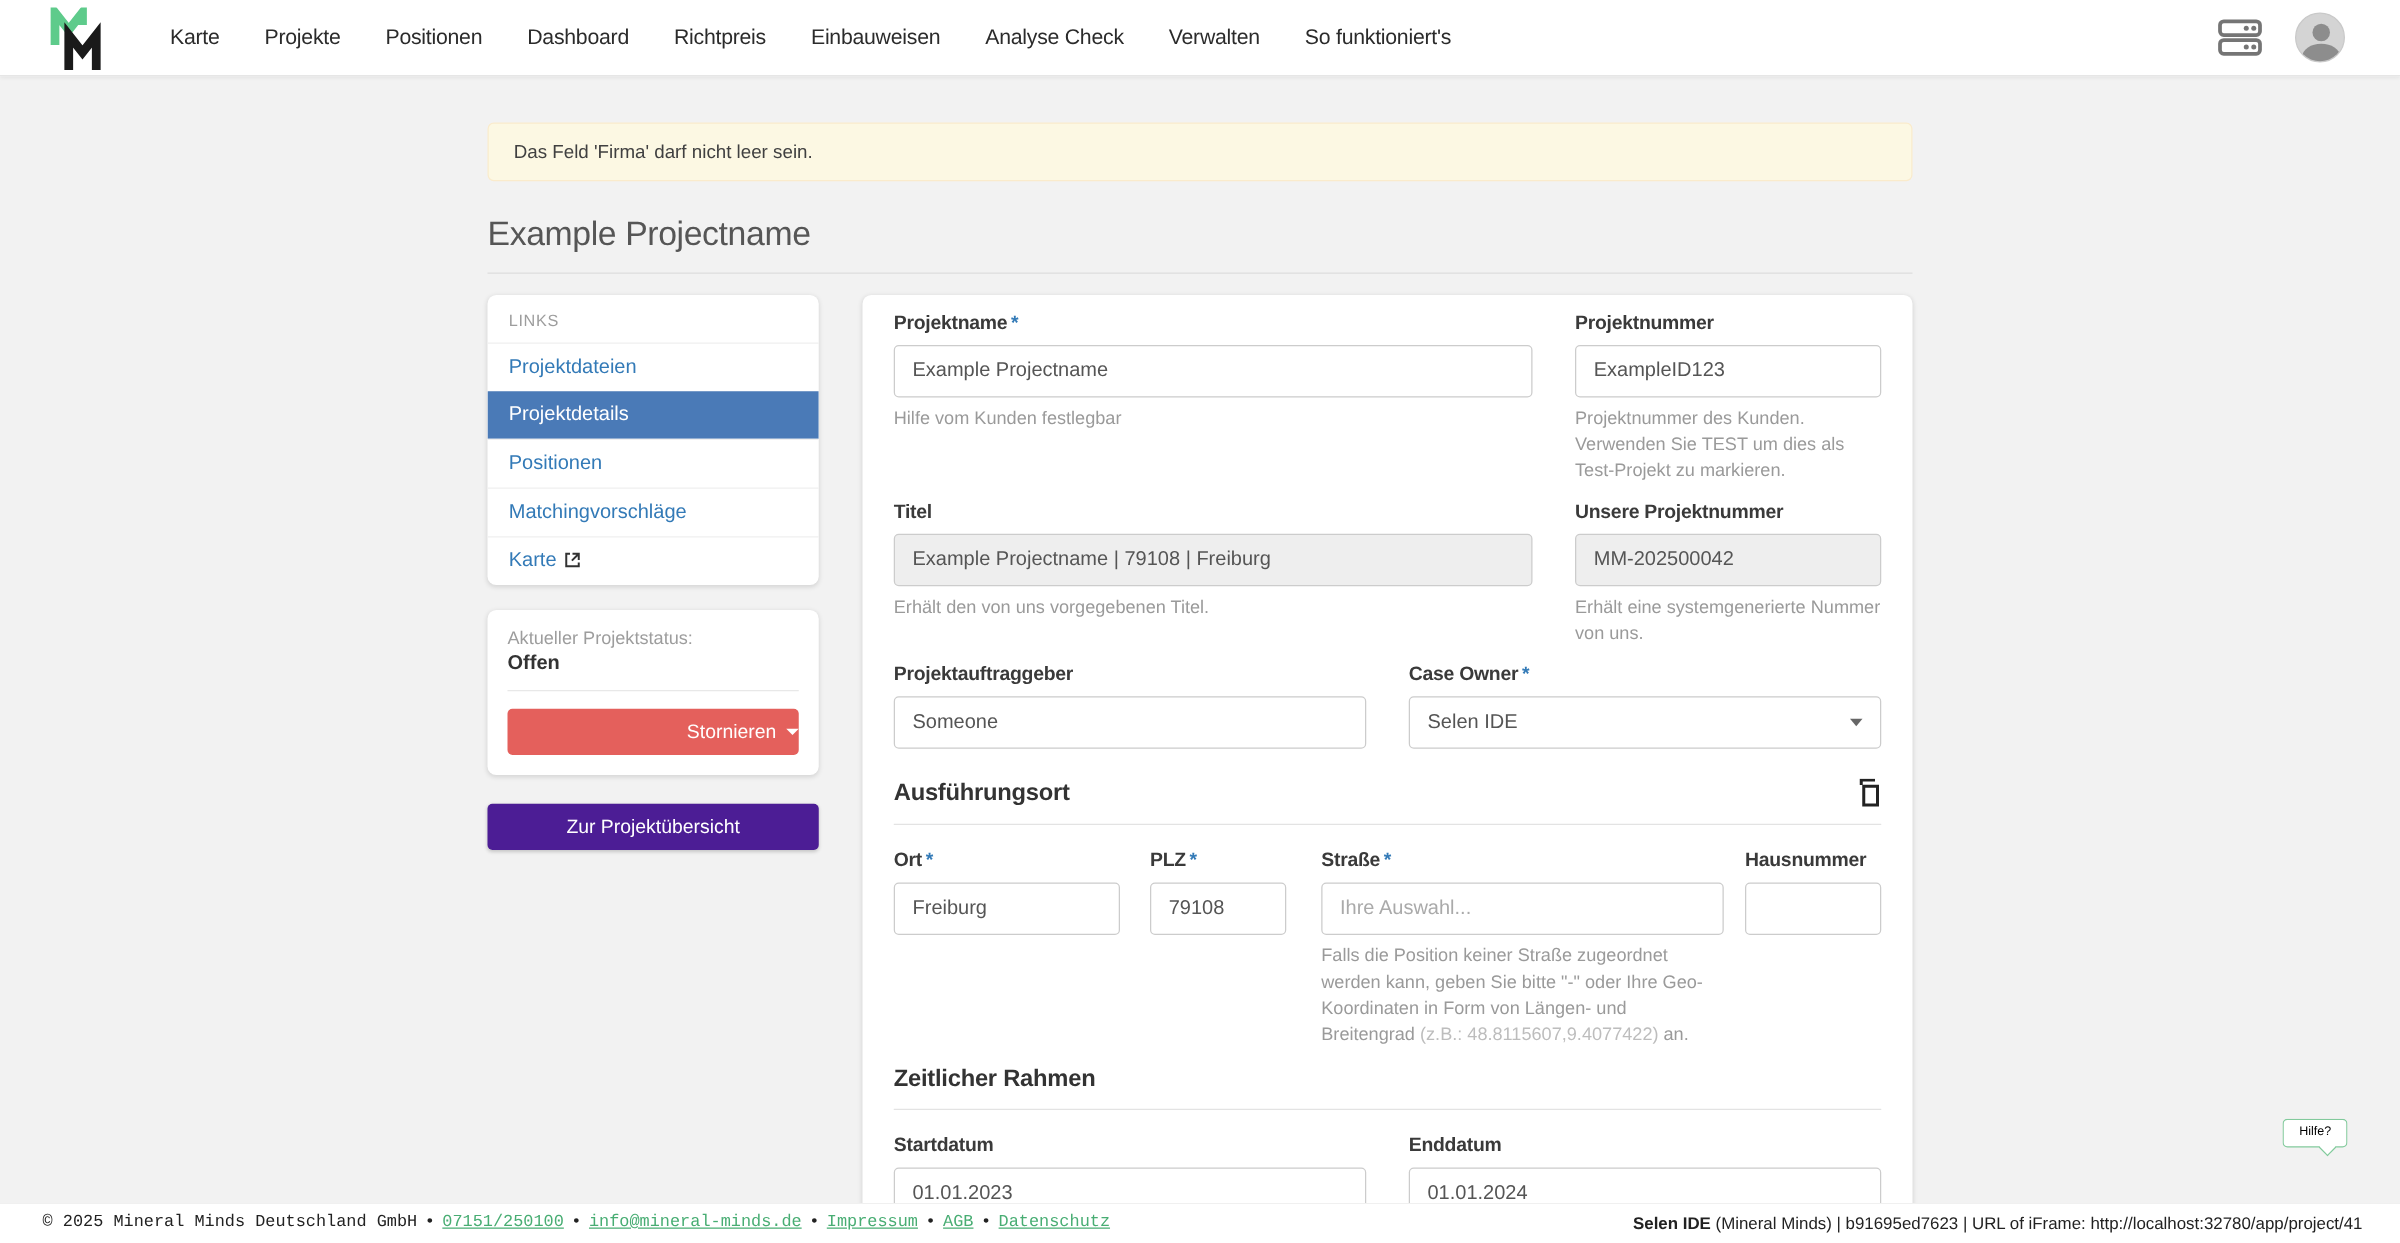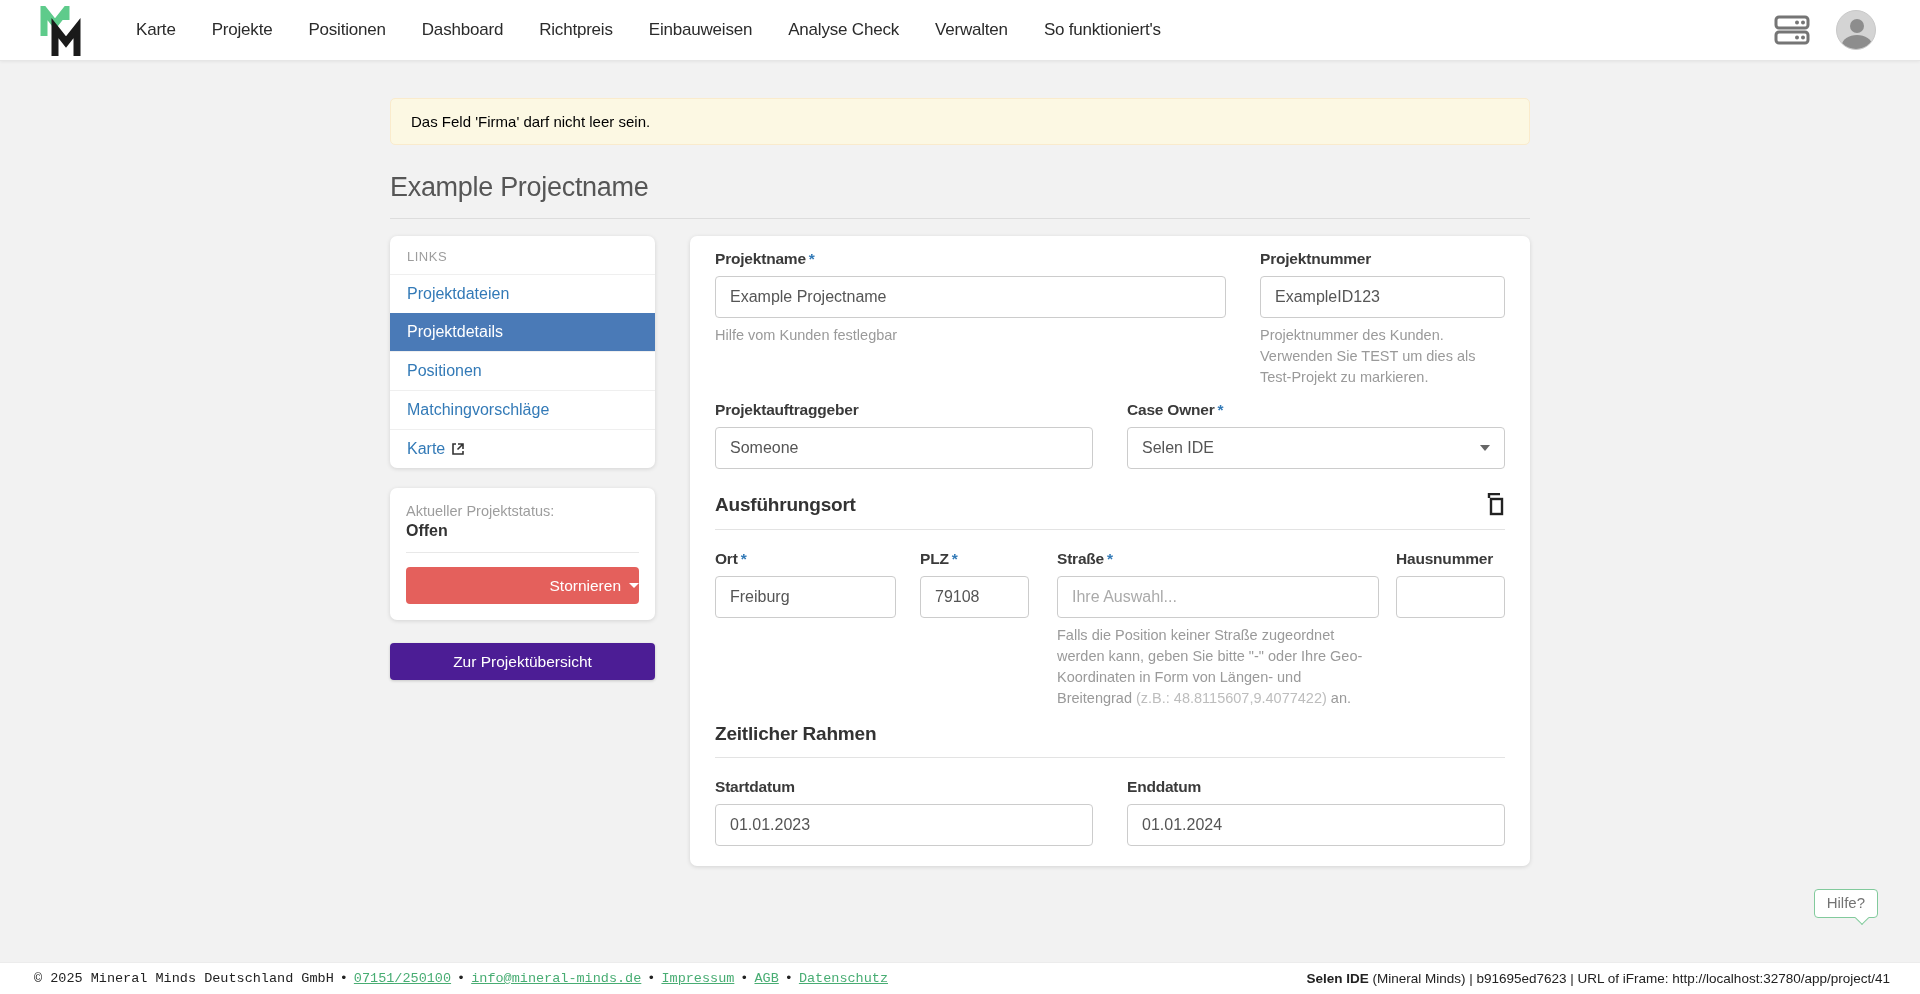--- a/index.html
+++ b/index.html
@@ -46,21 +46,21 @@
   .avatar .body { position: absolute; top: 24px; left: 5px; width: 30px; height: 20px; border-radius: 50% 50% 0 0; background: #8d8d8d; }
 
   
   .container { width: 1140px; margin: 0 auto; }
 
   .alert-warning {
     margin-top: 37px;
     background: #fcf8e3;
     border: 1px solid #faebcc;
     border-radius: 5px;
-    color: #000000;
+    color: #404040;
     font-size: 15px;
     padding: 14px 20px;
   }
 
   .page-title {
     margin-top: 27px;
     font-size: 27px;
     font-weight: 500;
     color: #565656;
     letter-spacing: -0.3px;
@@ -177,21 +177,21 @@
   .col-strasse { flex: 0 0 322px; margin-right: 17px; }
   .col-hausnr { flex: 1; }
 
   
   .help-bubble {
     position: fixed;
     right: 42px; bottom: 76px;
     background: #fff;
     border: 1.5px solid #82ca9c;
     border-radius: 4px;
-    font-size: 15px; color: #737373;
+    font-size: 10px; color: #000000;
     padding: 4px 12px 6px;
     cursor: pointer;
     z-index: 20;
     text-align: right;
   }
   .help-bubble::after {
     content: "";
     position: absolute;
     bottom: -6px; right: 10px;
     width: 9px; height: 9px;
@@ -299,20 +299,32 @@
           <input class="text-input" value="Example Projectname" style="">
           <div class="help-text">Hilfe vom Kunden festlegbar</div>
         </div>
         <div class="col-narrow">
           <div class="field-label">Projektnummer</div>
           <input class="text-input" value="ExampleID123" style="">
           <div class="help-text">Projektnummer des Kunden. Verwenden Sie TEST um dies als Test-Projekt zu markieren.</div>
         </div>
       </div>
 
+      <div class="form-row">
+        <div class="col-wide">
+          <div class="field-label">Titel</div>
+          <input class="text-input" disabled="" value="Example Projectname | 79108 | Freiburg" style="">
+          <div class="help-text">Erhält den von uns vorgegebenen Titel.</div>
+        </div>
+        <div class="col-narrow">
+          <div class="field-label">Unsere Projektnummer</div>
+          <input class="text-input" disabled="" value="MM-202500042" style="">
+          <div class="help-text">Erhält eine systemgenerierte Nummer von uns.</div>
+        </div>
+      </div>
 
       <div class="form-row" style="margin-top: 8px;">
         <div class="col-half">
           <div class="field-label">Projektauftraggeber</div>
           <input class="text-input" value="Someone" style="">
         </div>
         <div class="col-half">
           <div class="field-label"><span>Case Owner</span><span class="req">*</span></div>
           <div class="select-box">
             <span>Selen IDE</span>

